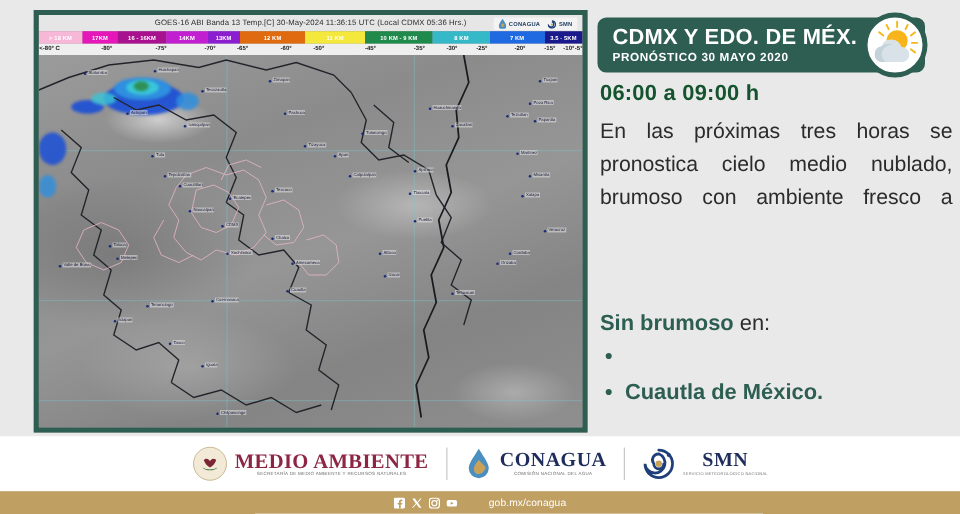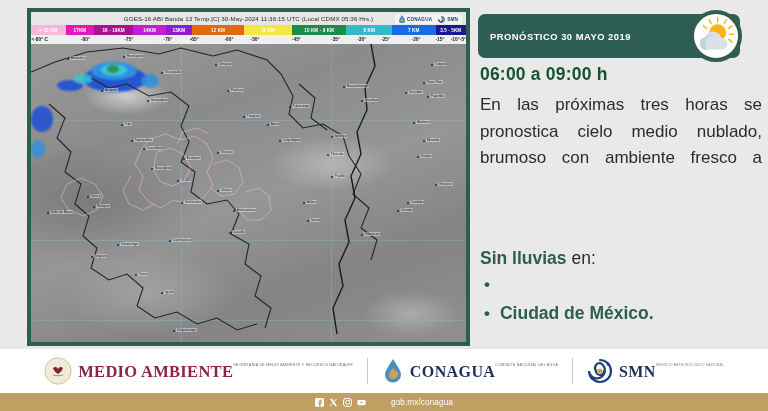--- a/index.html
+++ b/index.html
@@ -161,21 +161,21 @@
 
   
   #footer-white{
     position:absolute;left:0;top:349px;width:768px;height:44px;
     background:#ffffff;
     display:flex;align-items:center;justify-content:center;gap:14px;
   }
   .logo-block{display:flex;align-items:center;gap:6px;}
   .logo-sep{width:1px;height:26px;background:#c9c9c9;}
 
-  .ma-text{display:flex;flex-direction:row;justify-content:center;}
+  .ma-text{display:flex;flex-direction:column;justify-content:center;align-items:center;}
   .ma-main{
     font-family:"Liberation Serif", serif;
     font-size:16.5px;font-weight:bold;color:#8d2644;letter-spacing:.3px;line-height:17px;
   }
   .ma-sub{font-size:3.6px;color:#6b6b6b;letter-spacing:.25px;line-height:5px;}
 
   .cn-main{
     font-family:"Liberation Serif", serif;
     font-size:16px;font-weight:bold;color:#1f2d5c;letter-spacing:.4px;line-height:17px;
   }
@@ -502,21 +502,22 @@
         <circle cx="3.5" cy="3.5" r=".8" fill="#c9a25a"></circle>
       </svg>
       <span>SMN</span>
     </div>
   </div>
 </div>
 
 <div id="right-panel">
 
   <div id="hdr-banner">
-    <div id="hdr-sub">PRONÓSTICO  30 MAYO 2019</div>
+    <div id="hdr-title">CDMX Y EDO. DE MÉX.</div>
+    <div id="hdr-sub">PRONÓSTICO  30 MAYO 2020</div>
   </div>
 
   <div id="hdr-icon">
     <svg viewBox="0 0 52 52" width="44" height="44" style="display:block;margin:0 auto;">
       <g stroke="#f6b716" stroke-width="1.8" stroke-linecap="round">
         <line x1="28" y1="4" x2="28" y2="9"></line>
         <line x1="38" y1="7" x2="36" y2="11"></line>
         <line x1="45" y1="14" x2="41" y2="17"></line>
         <line x1="47" y1="24" x2="42" y2="24"></line>
         <line x1="18" y1="7" x2="20" y2="11"></line>
@@ -529,30 +530,30 @@
     </svg>
   </div>
 
   <div id="time-range">06:00 a 09:00 h</div>
 
   <div id="body-text">
     <span>En las próximas tres horas se pronostica cielo medio nublado, brumoso con ambiente fresco a</span>
   </div>
 
   <div id="sin-lluvias">
-    <b>Sin lluvias</b><span> en:</span>
+    <b>Sin brumoso</b><span> en:</span>
   </div>
 
   <div id="bullets">
       <div>
         <span class="dot">•</span>
       </div>
       <div>
         <span class="dot">•</span>
-        <span>Ciudad de México.</span>
+        <span>Cuautla de México.</span>
       </div>
     </div>
 </div>
 
 <div id="footer-white">
 
   <div class="logo-block">
     <svg width="28" height="28" viewBox="0 0 28 28">
       <circle cx="14" cy="14" r="13.2" fill="#f2ead6"></circle>
       <circle cx="14" cy="14" r="13.2" fill="none" stroke="#c8b894" stroke-width=".8"></circle>

